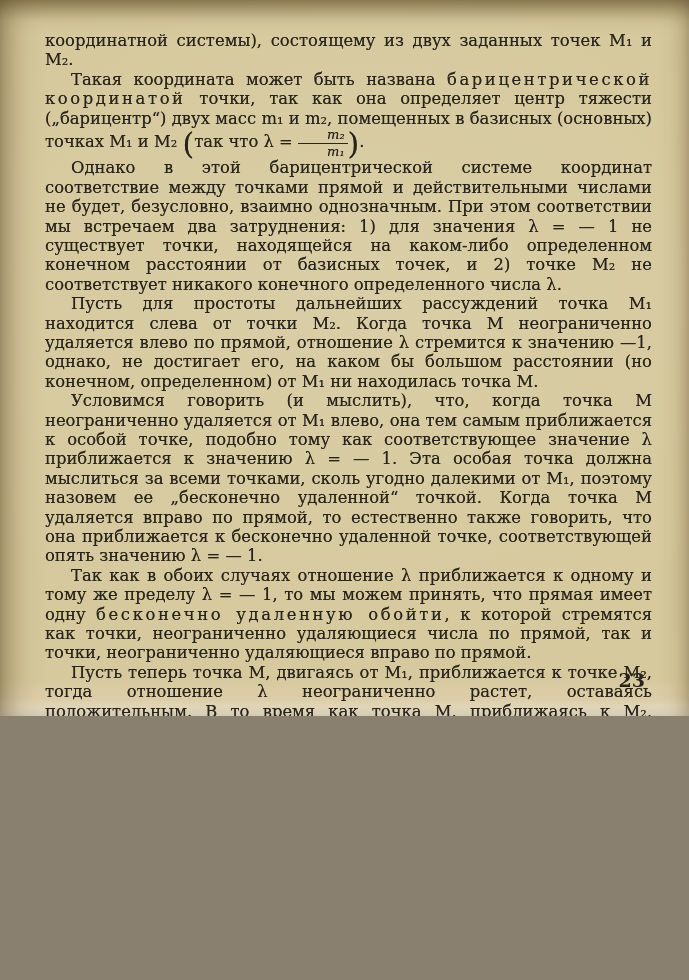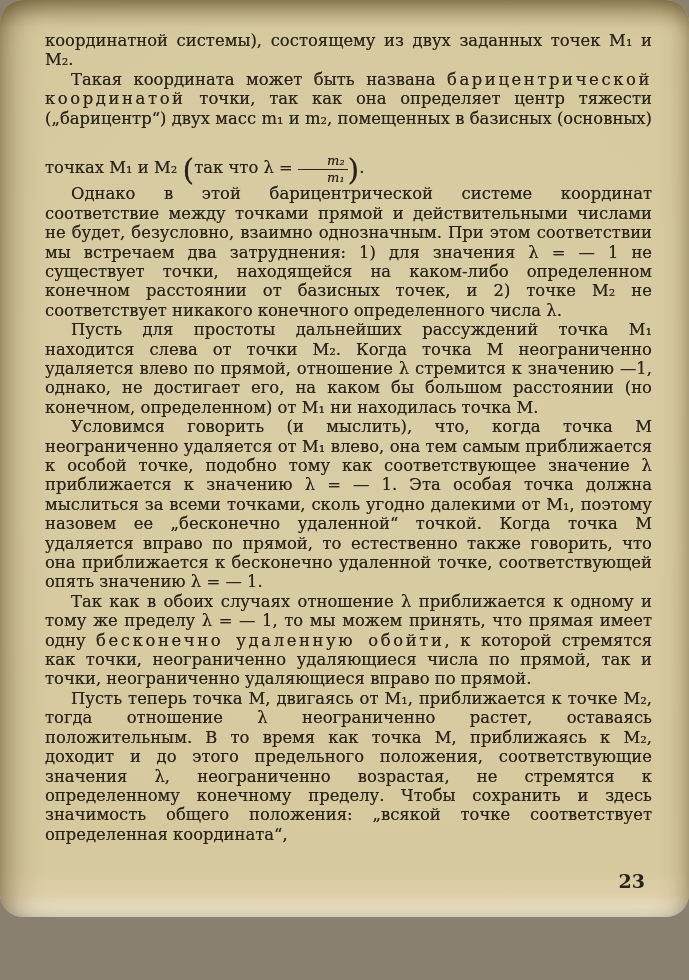--- a/index.html
+++ b/index.html
@@ -3,34 +3,33 @@
 <meta charset="utf-8">
 <style>
   html, body {
     margin: 0;
     padding: 0;
     background: #8a8070;
   }
   .page {
     position: relative;
     width: 689px;
-    height: 917px;
+    height: 716px;
     margin: 0 auto;
     overflow: hidden;
     font-family: "DejaVu Serif", "Liberation Serif", serif;
     color: #28231a;
     background:
       radial-gradient(ellipse 120% 90% at 52% 40%, rgba(255,255,255,0.10), rgba(0,0,0,0) 62%),
       linear-gradient(180deg, #c4b386 0%, #d5c89c 3%, #d6c99e 95%, #decfa9 97.5%, #efe7cd 99.3%, #f7f2e2 100%);
     box-shadow:
       inset 20px 0 34px -14px rgba(90, 68, 32, 0.55),
       inset -14px 0 28px -14px rgba(90, 68, 32, 0.40),
       inset 0 16px 26px -12px rgba(66, 50, 22, 0.60),
       inset 0 -6px 14px -10px rgba(120, 100, 60, 0.30);
-    border-radius: 23px;
   }
   .text-block {
     position: absolute;
     top: 31px;
     left: 45px;
     width: 607px;
     font-size: 16.4px;
     line-height: 19.4px;
     text-align: justify;
     text-shadow: 0 0 0.5px rgba(40, 35, 25, 0.65);
@@ -46,21 +45,20 @@
   .sperr {
     letter-spacing: 2.6px;
   }
   .frac {
     display: inline-block;
     vertical-align: -9px;
     text-align: center;
     font-size: 13px;
     line-height: 1.05;
     font-style: italic;
-    margin-top: 26px;
   }
   .frac .num {
     display: block;
     border-bottom: 1.2px solid #2a261c;
     padding: 0 3px 1px;
   }
   .frac .den {
     display: block;
     padding-top: 1px;
   }

